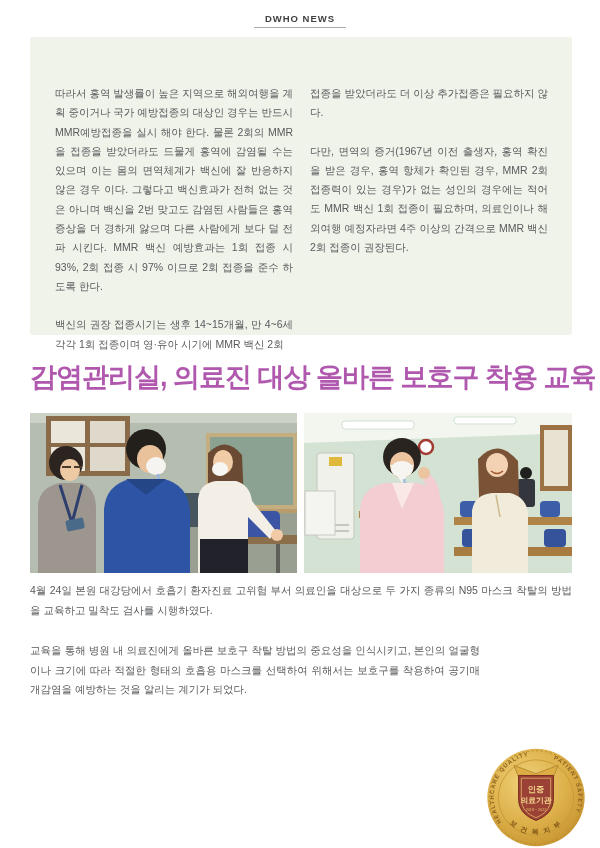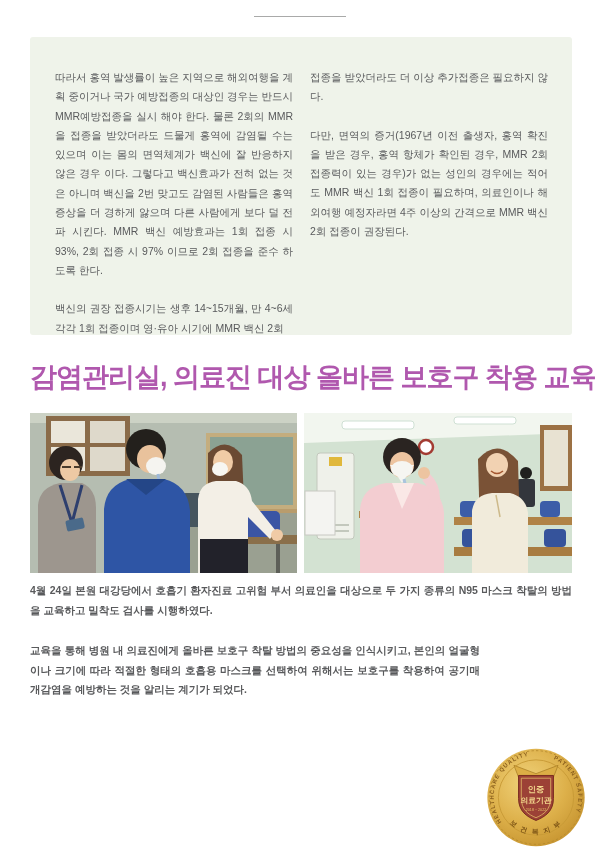--- a/index.html
+++ b/index.html
@@ -7,51 +7,52 @@
     position:relative;width:600px;height:848px;background:#ffffff;overflow:hidden;
     font-family:"Liberation Sans","DejaVu Sans",sans-serif;color:#58595b;
   }
   
   .header{position:absolute;top:13px;left:0;width:100%;text-align:center;}
   .header .htitle{font-size:9.5px;letter-spacing:1px;color:#3f4040;font-weight:bold;}
   .header .hline{width:92px;height:1px;background:#a9aaa9;margin:3px auto 0;}
   
   .greenbox{
     position:absolute;left:30px;top:37px;width:542px;height:298px;background:#eff3ea;
-    border-radius:3px;box-sizing:border-box;padding:31px 24px 0 25px;display:flex;gap:17px;
+    border-radius:3px;box-sizing:border-box;padding:47px 24px 0 25px;display:flex;gap:17px;
   }
   .gcol{flex:1;font-size:10.5px;line-height:19.3px;text-align:justify;color:#595a5c;}
   .gcol p{margin:0 0 19px 0;}
   
   .article-title{
     position:absolute;left:30px;top:360px;width:542px;
     font-size:27px;font-weight:bold;color:#b058ae;letter-spacing:-1px;line-height:1.3;
     white-space:nowrap;
   }
   
   .photos{position:absolute;left:30px;top:413px;width:542px;height:160px;display:flex;gap:7px;}
   .photo{height:160px;overflow:hidden;background:#b5bdb1;}
   .photo svg{display:block;}
   
   .bodytext{position:absolute;left:30px;top:581px;width:542px;font-size:10.5px;line-height:19.5px;text-align:justify;color:#595a5c;}
-  .bodytext p{margin:0 0 21px 0;font-weight:bold;}
+  .bodytext p{margin:0 0 21px 0;}
   .bodytext p.wrap-short{padding-right:92px;}
   
   .badge{position:absolute;left:483px;top:747px;width:106px;height:101px;}
   
   .footer{position:absolute;left:0;bottom:17px;width:100%;text-align:center;font-size:8.5px;
     font-weight:bold;letter-spacing:1.5px;color:#3a3a3a;}
   .footer .fline{display:inline-block;width:20px;border-bottom:1.5px solid #3a3a3a;margin:0 5px 1px 7px;vertical-align:baseline;}
 </style>
 </head>
 <body>
 
 <div class="page">
 
   <div class="header">
+    <div class="htitle">DWHO NEWS</div>
     <div class="hline"></div>
   </div>
 
   <div class="greenbox">
     <div class="gcol">
       <p>따라서 홍역 발생률이 높은 지역으로 해외여행을 계획 중이거나 국가 예방접종의 대상인 경우는 반드시 MMR예방접종을 실시 해야 한다. 물론 2회의 MMR을 접종을 받았더라도 드물게 홍역에 감염될 수는 있으며 이는 몸의 면역체계가 백신에 잘 반응하지 않은 경우 이다. 그렇다고 백신효과가 전혀 없는 것은 아니며 백신을 2번 맞고도 감염된 사람들은 홍역 증상을 더 경하게 앓으며 다른 사람에게 보다 덜 전파 시킨다. MMR 백신 예방효과는 1회 접종 시 93%, 2회 접종 시 97% 이므로 2회 접종을 준수 하도록 한다.</p>
       <p>백신의 권장 접종시기는 생후 14~15개월, 만 4~6세 각각 1회 접종이며 영·유아 시기에 MMR 백신 2회</p>
     </div>
     <div class="gcol">
       <p>접종을 받았더라도 더 이상 추가접종은 필요하지 않다.</p>

